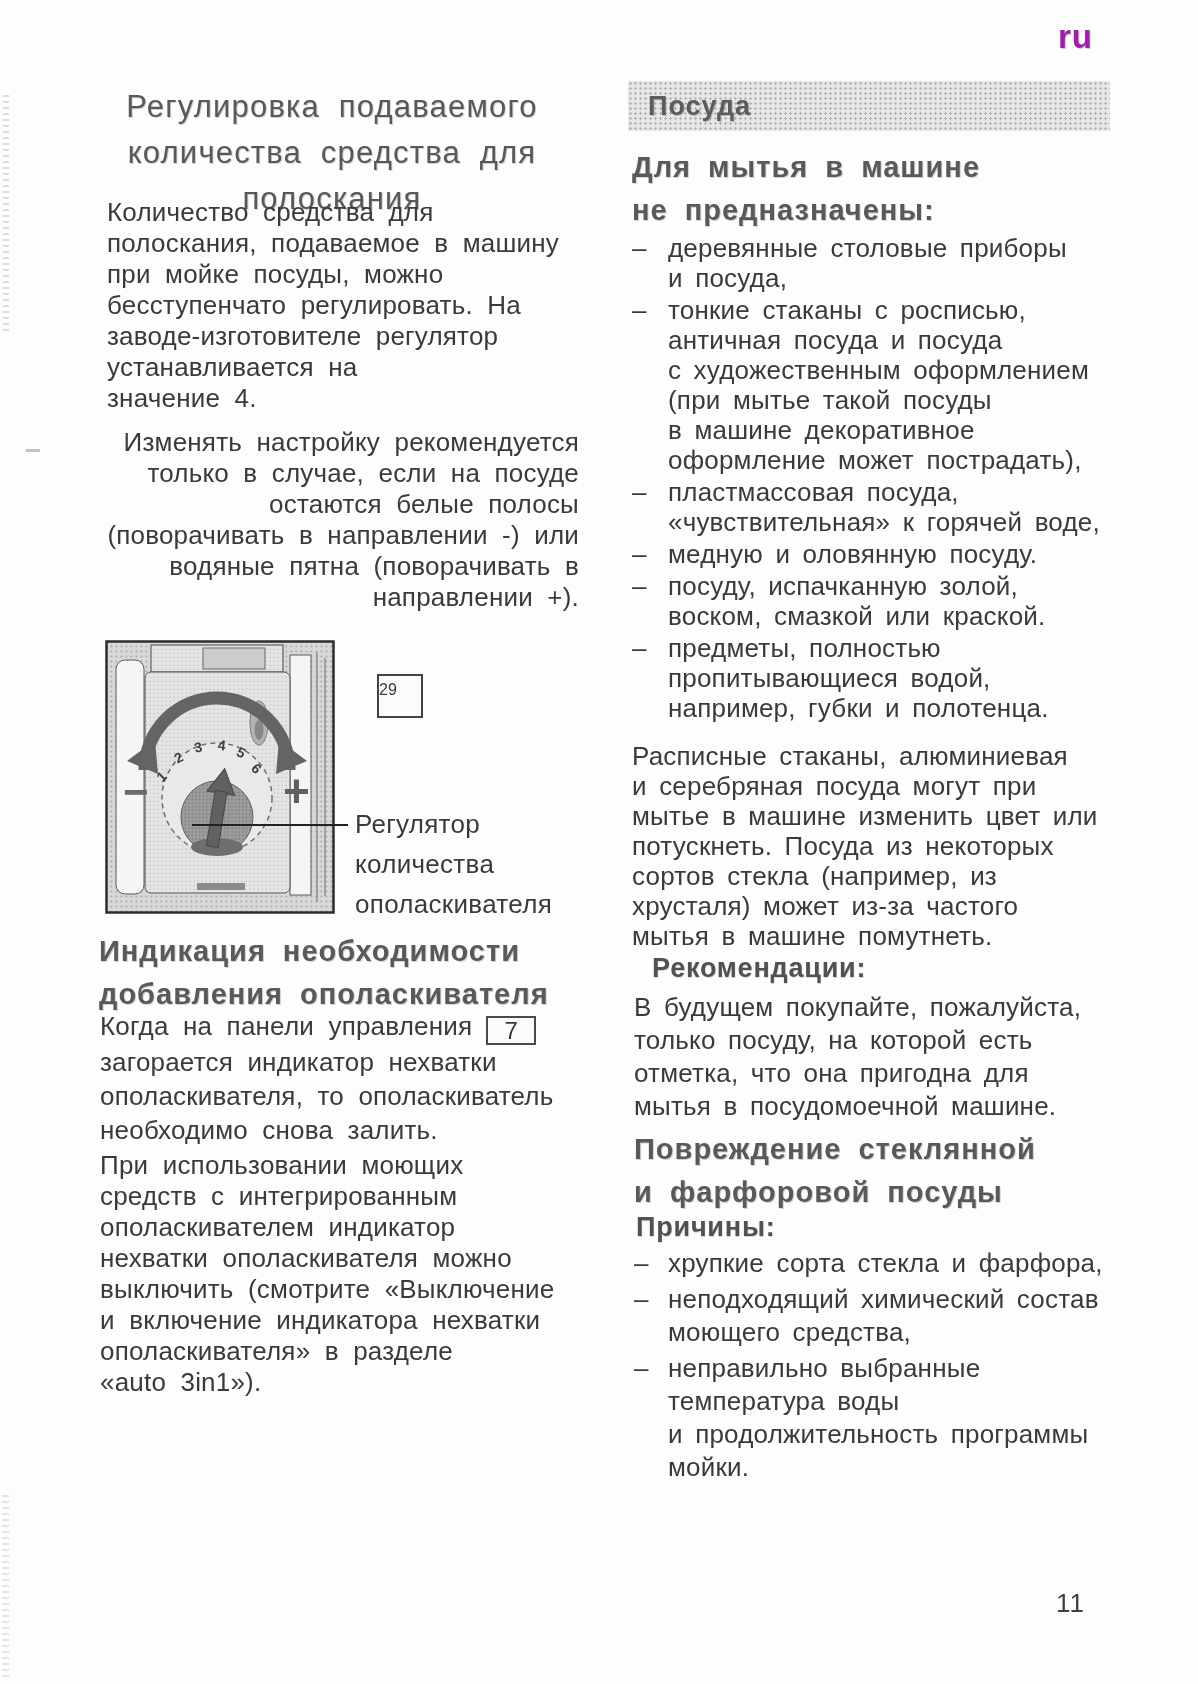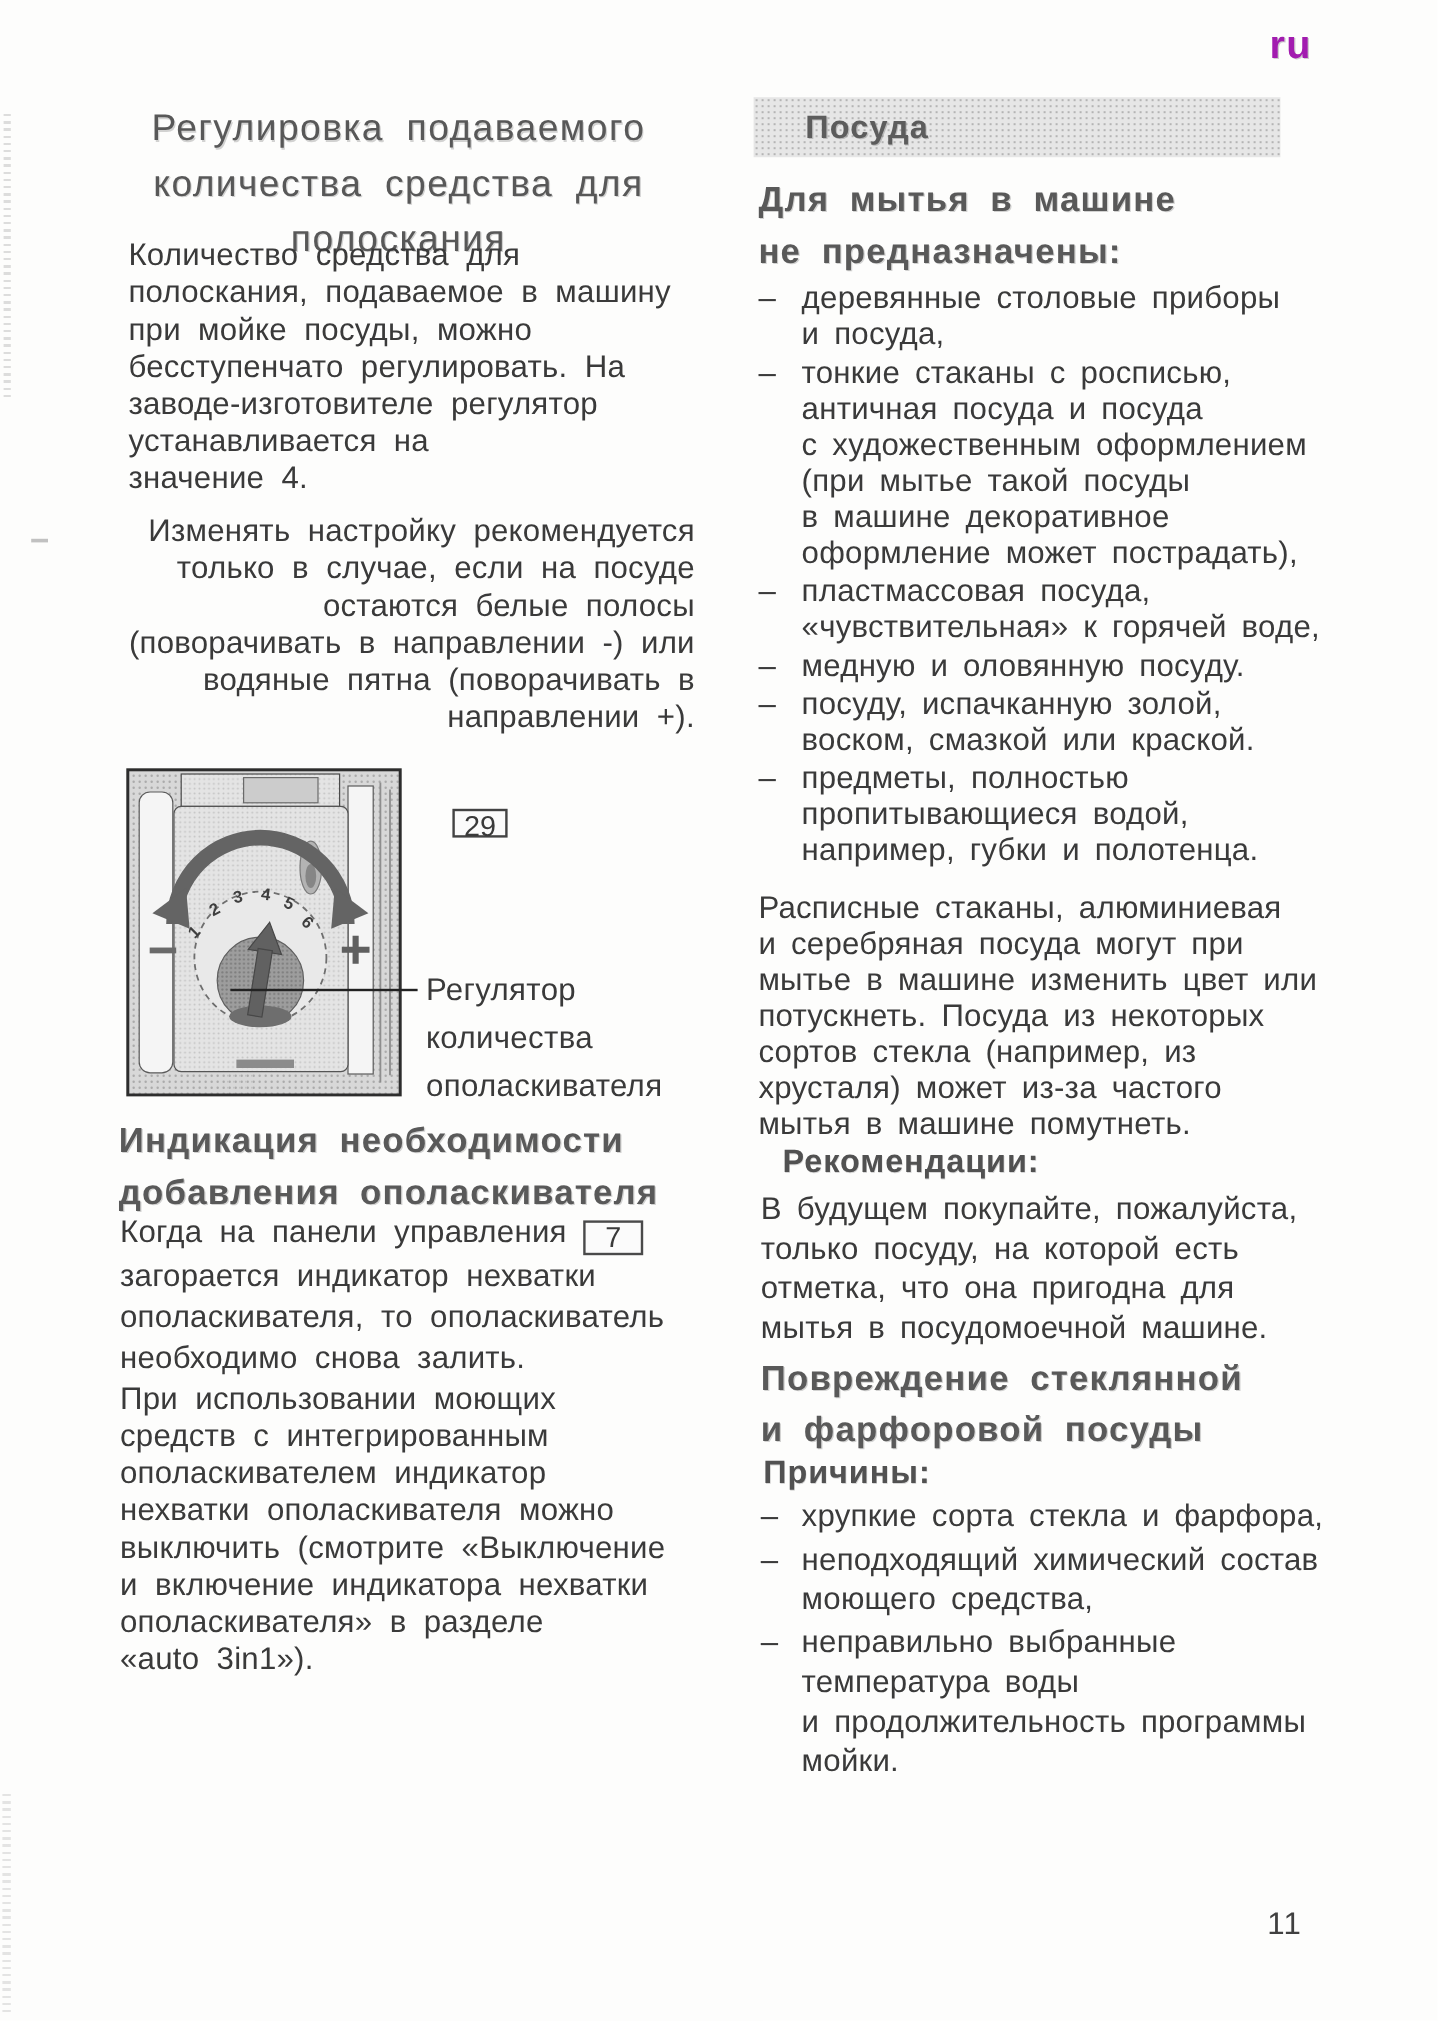--- a/index.html
+++ b/index.html
@@ -38,21 +38,21 @@
     font-size:27px;font-weight:bold;color:#5c5c5c;letter-spacing:1px;
     text-shadow:1px 1px 0 rgba(120,120,120,.4);
   }
   .ref-box-inline{
     display:inline-block;box-sizing:border-box;border:2px solid #4a4a4a;
     width:50px;height:29px;line-height:25px;text-align:center;
     font-size:24px;color:#3a3a3a;margin-left:14px;vertical-align:-4px;background:#fbfbfb;
   }
   .ref-box{
     box-sizing:border-box;border:2px solid #434343;background:#fbfbfb;
-    width:46px;height:24px;line-height:28px;text-align:center;font-size:24px;color:#3a3a3a;
+    width:46px;height:44px;line-height:28px;font-size:16px;color:#3a3a3a;
   }
   .caption{font-size:26px;line-height:40px;letter-spacing:.3px;color:#3a3a3a;}
   .leader-line{background:#222222;height:2px;}
   .bullet{display:flex;margin-bottom:3px;}
   .bullet .dash{flex:none;width:36px;color:#3a3a3a;}
   .bullet .btext{white-space:pre-line;}
   .bullets-tight .bullet{margin-bottom:2px;}
   .dmg-bullets{font-size:26px;line-height:33px;letter-spacing:.2px;word-spacing:5px;color:#3a3a3a;}
   .dmg-bullets .dash{width:34px;}
   .page-number{font-size:26px;color:#404040;letter-spacing:1px;}
@@ -154,21 +154,21 @@
 
   <div class="abs body-text pre" style="left:100px;top:1150px;width:480px;">При использовании моющих
 средств с интегрированным
 ополаскивателем индикатор
 нехватки ополаскивателя можно
 выключить (смотрите «Выключение
 и включение индикатора нехватки
 ополаскивателя» в разделе
 «auto 3in1»).</div>
 
-  <div class="abs section-bar" style="left:628px;top:81px;width:416px;height:50px;padding-left:23px;">
+  <div class="abs section-bar" style="left:628px;top:81px;width:482px;height:50px;">
     <span class="bar-title">Посуда</span>
   </div>
 
   <div class="abs h2 pre" style="left:632px;top:146px;width:480px;">Для мытья в машине
 не предназначены:</div>
 
   <div class="abs body-text-r bullets-tight" style="left:632px;top:233px;width:486px;">
     <div class="bullet">
       <span class="dash">–</span>
       <div class="btext">деревянные столовые приборы

